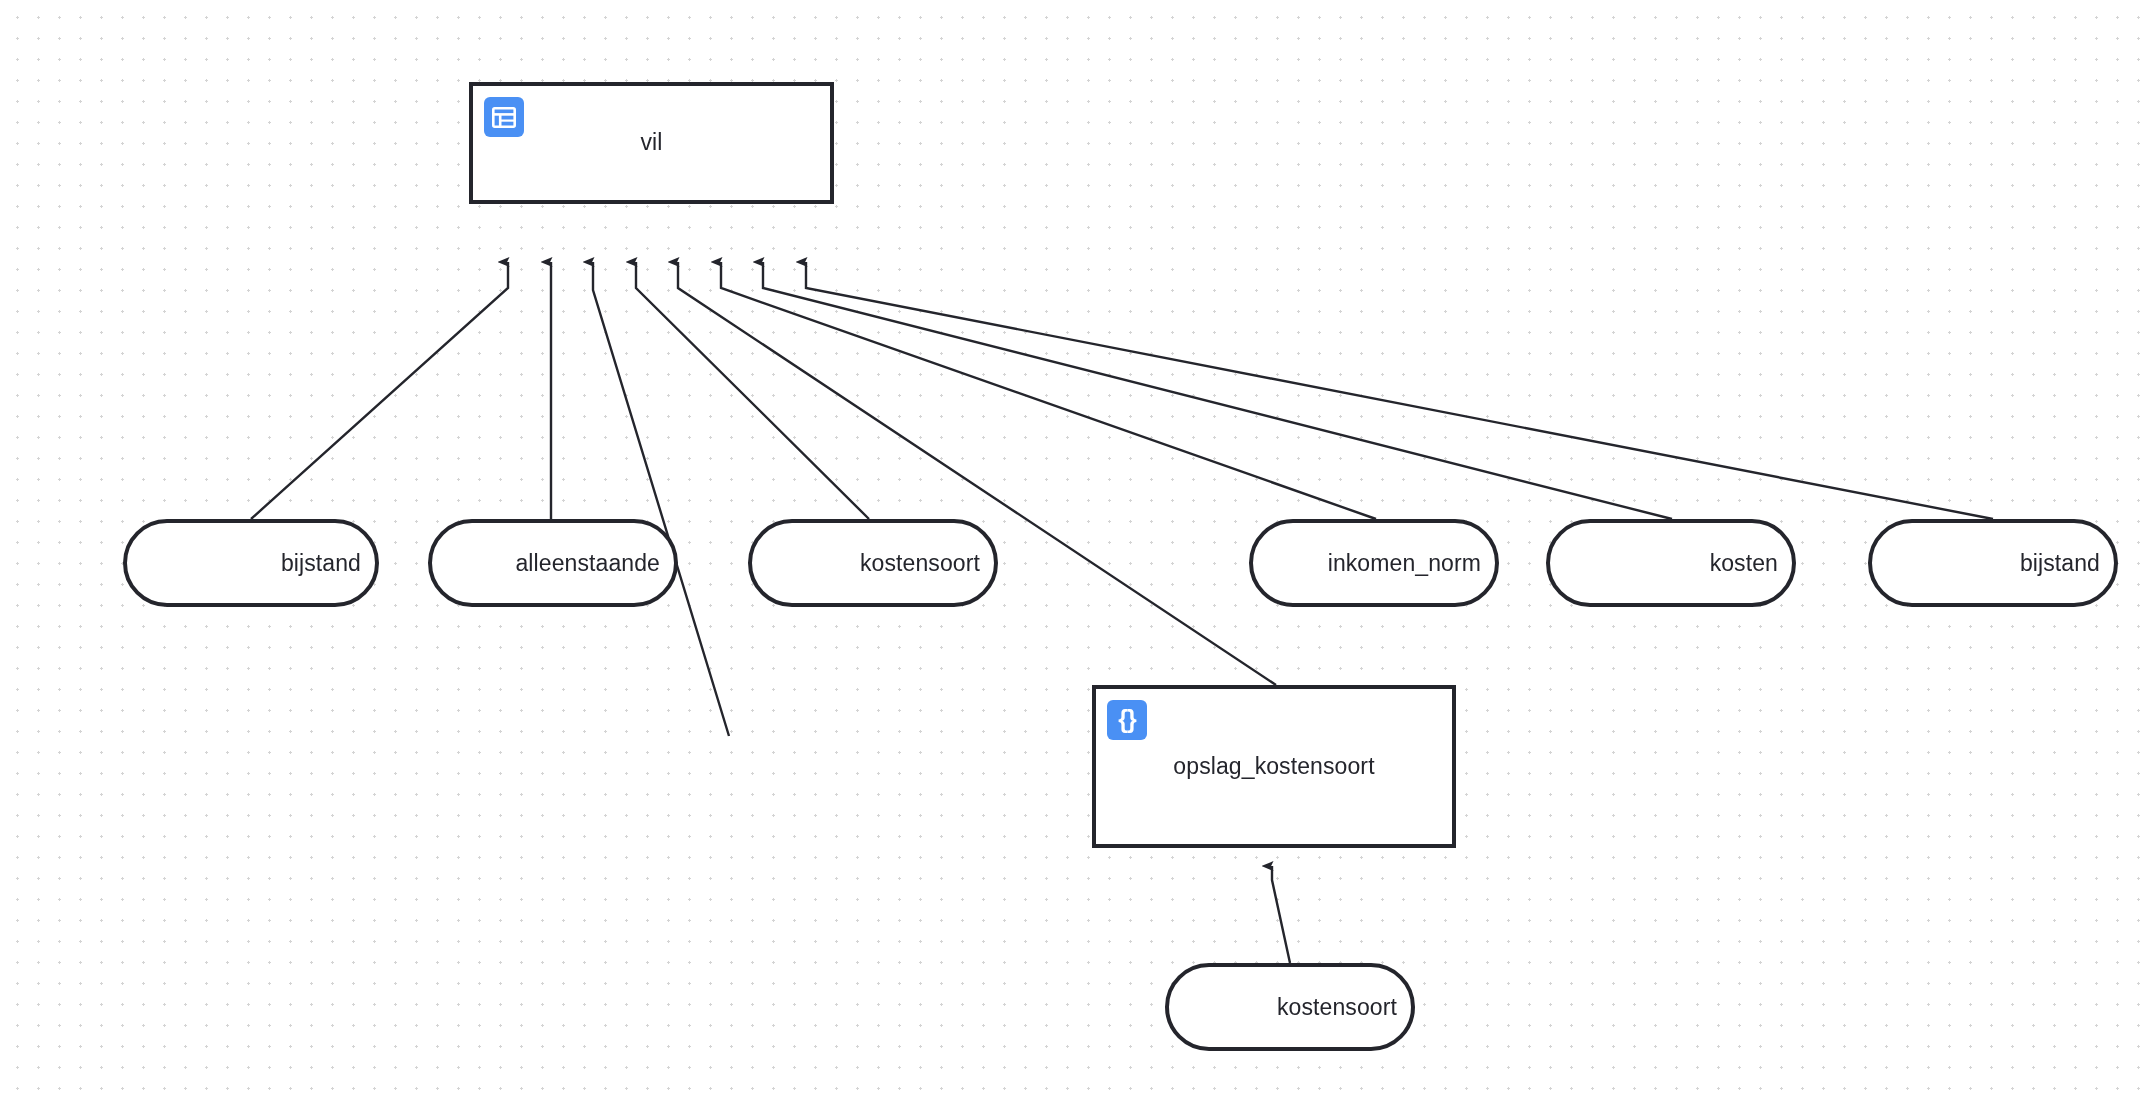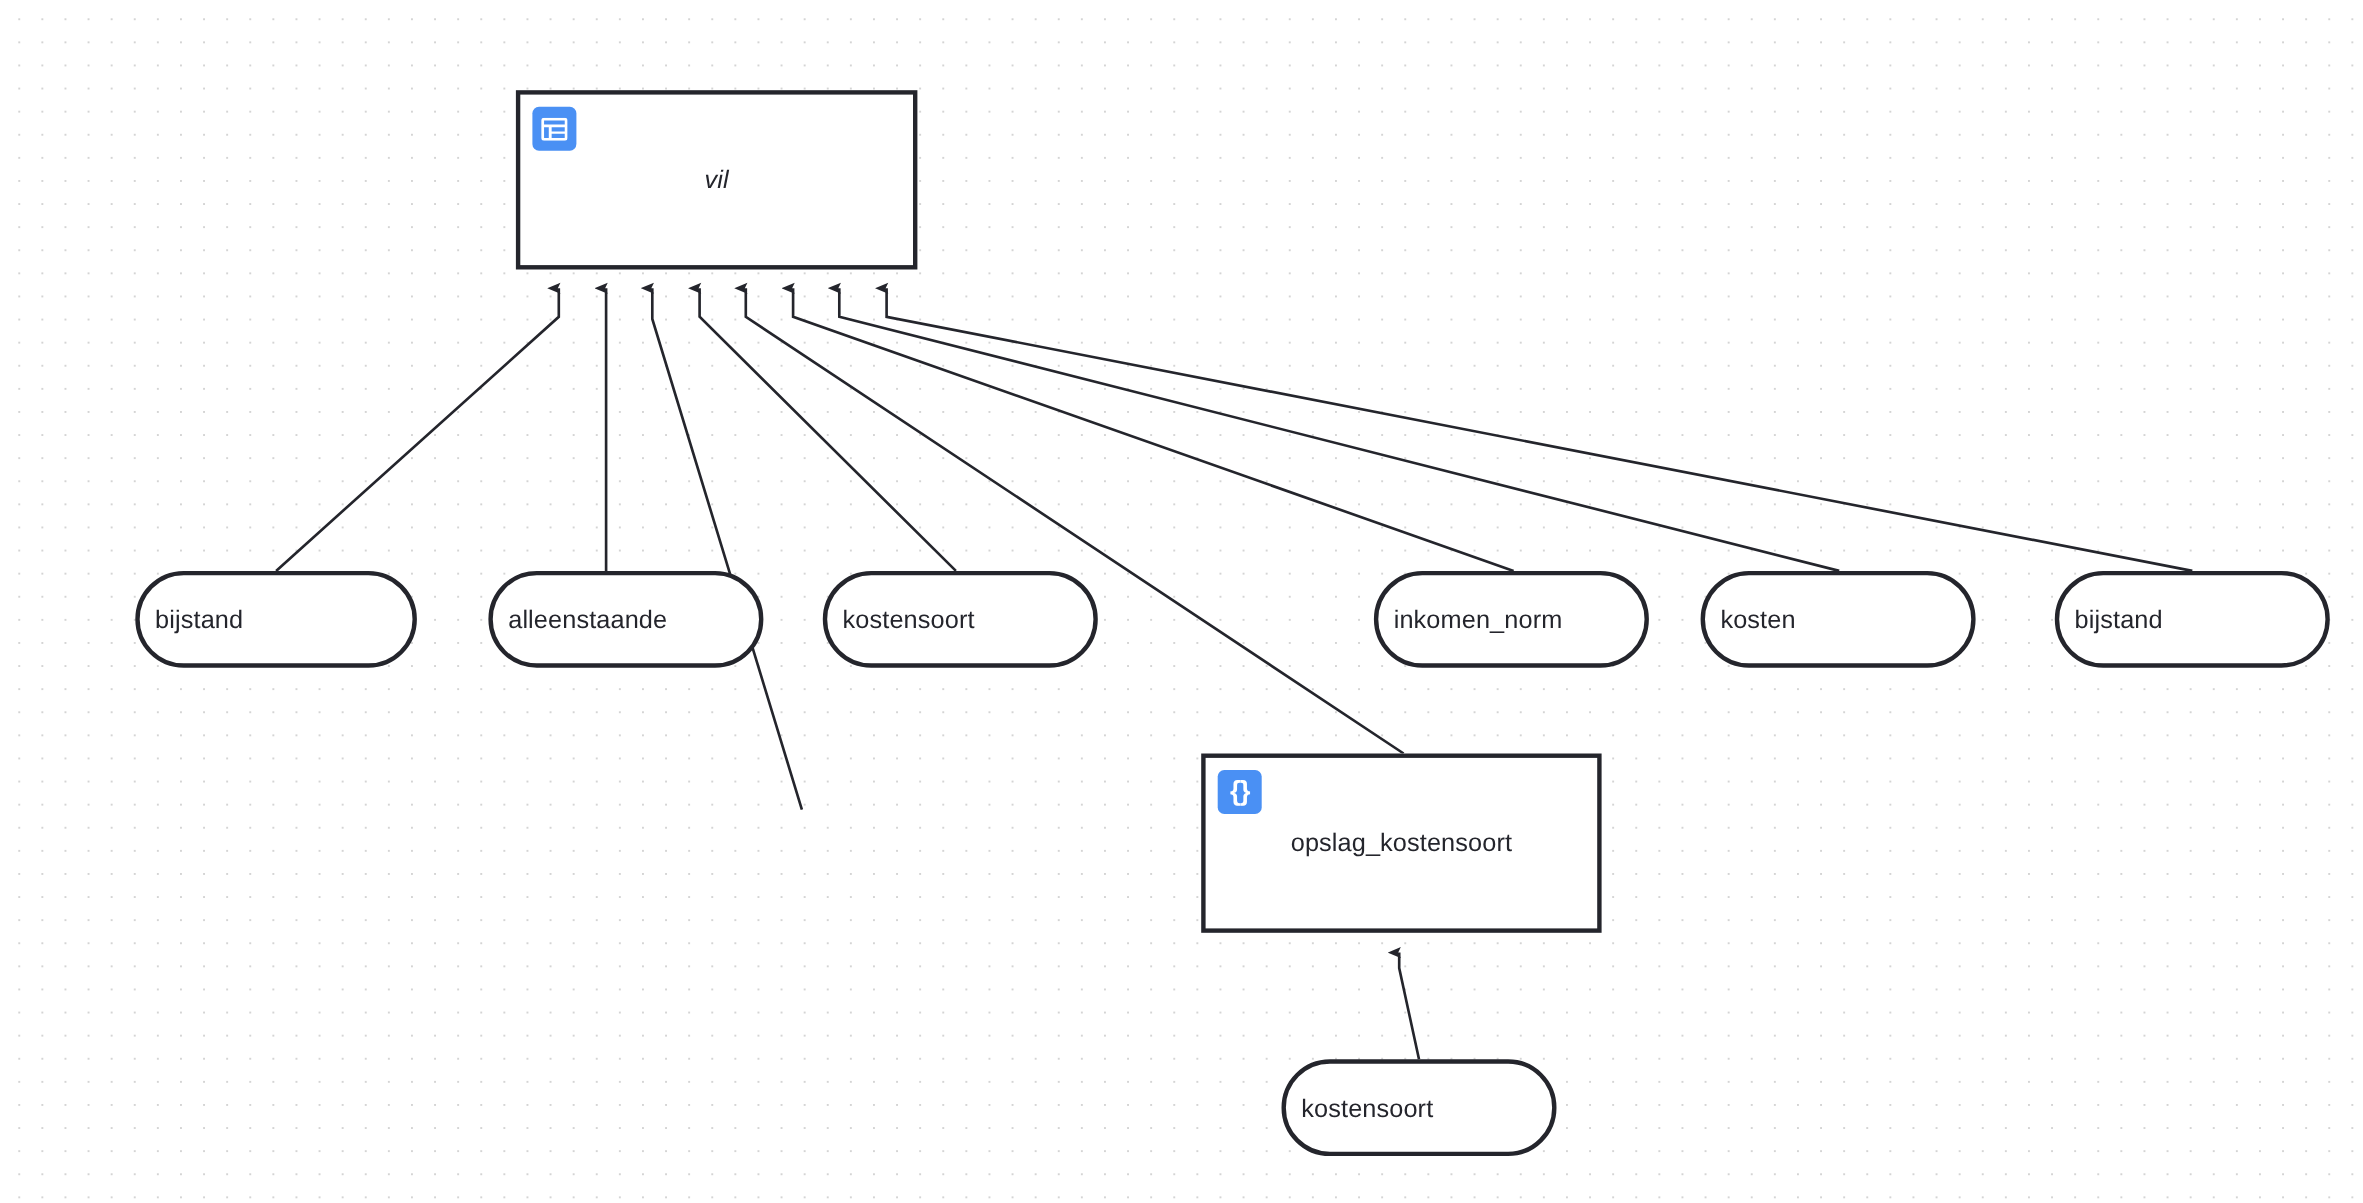--- a/index.html
+++ b/index.html
@@ -74,21 +74,21 @@
 
   
   .pill-node {
     position: absolute;
     box-sizing: border-box;
     background: #ffffff;
     border: 4px solid #24252c;
     border-radius: 999px;
     display: flex;
     align-items: center;
-    justify-content: flex-start;
+    justify-content: flex-end;
     padding: 0 14px;
   }
   .pill-node .node-label {
     font-size: 23px;
     color: #24252c;
     text-align: center;
     line-height: 1.22;
     letter-spacing: 0.1px;
     word-break: break-all;
   }
@@ -120,37 +120,37 @@
       <path d="M 1376,519 L 721,288 L 721,262"></path>
 
       <path d="M 1672,519 L 763,288 L 763,262"></path>
 
       <path d="M 1993,519 L 806,288 L 806,262"></path>
 
       <path d="M 1290,963 L 1272,880 L 1272,866"></path>
     </g>
   </svg>
 
-  <div class="rect-node" style="left:469px; top:82px; width:365px; height:163px;font-style:italic;">
+  <div class="rect-node" style="left:469px; top:82px; width:365px; height:122px;">
     <span class="node-badge">
       <svg width="24" height="21" viewBox="0 0 24 21" aria-hidden="true">
         <rect x="1.3" y="1.3" width="21.4" height="18.4" rx="1.4" fill="none" stroke="#ffffff" stroke-width="2.6"></rect>
         <line x1="1.3" y1="7.4" x2="22.7" y2="7.4" stroke="#ffffff" stroke-width="2.6"></line>
         <line x1="8.2" y1="7.4" x2="8.2" y2="19.7" stroke="#ffffff" stroke-width="2.6"></line>
         <line x1="8.2" y1="13.6" x2="22.7" y2="13.6" stroke="#ffffff" stroke-width="2.2"></line>
       </svg>
     </span>
     <span class="node-label">vil</span>
   </div>
 
   <div class="pill-node" style="left:123px; top:519px; width:256px; height:88px;">
     <span class="node-label">bijstand</span>
   </div>
 
-  <div class="pill-node" style="left:444px; top:519px; width:250px; height:88px;">
+  <div class="pill-node" style="left:428px; top:519px; width:250px; height:88px;">
     <span class="node-label">alleenstaande</span>
   </div>
 
   <div class="pill-node" style="left:748px; top:519px; width:250px; height:88px;">
     <span class="node-label">kostensoort</span>
   </div>
 
   <div class="pill-node" style="left:1249px; top:519px; width:250px; height:88px;">
     <span class="node-label">inkomen_norm</span>
   </div>

